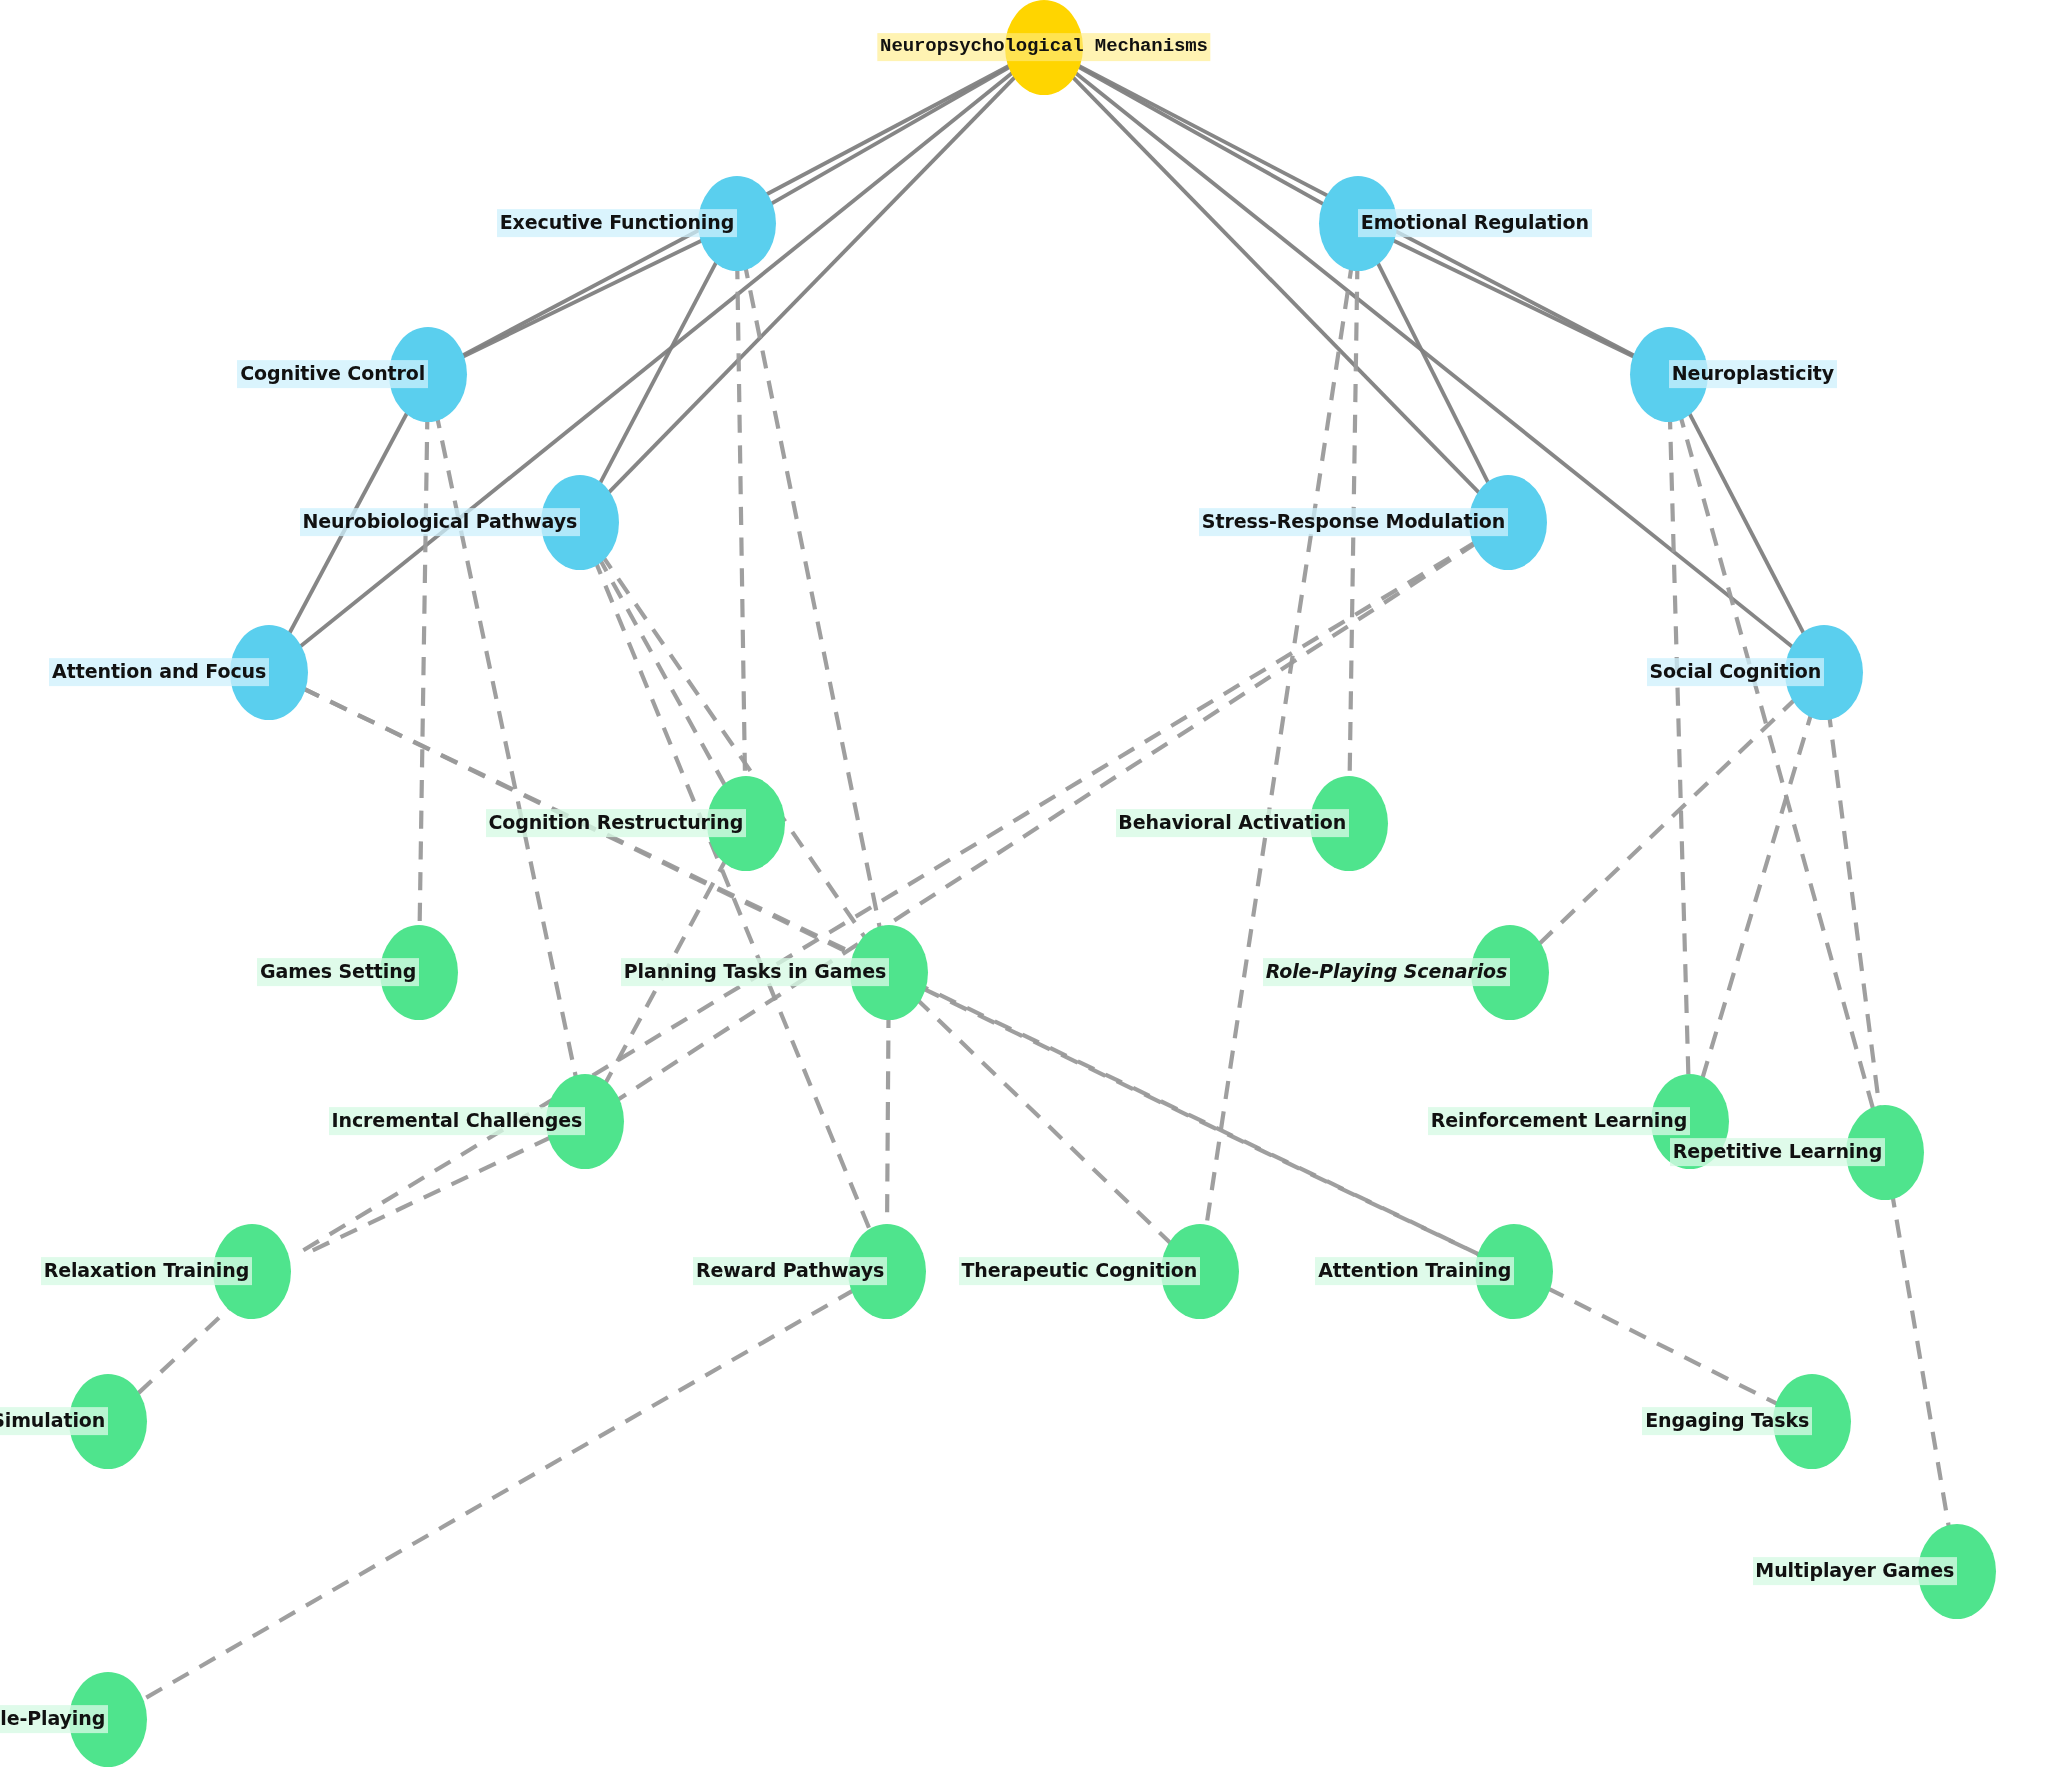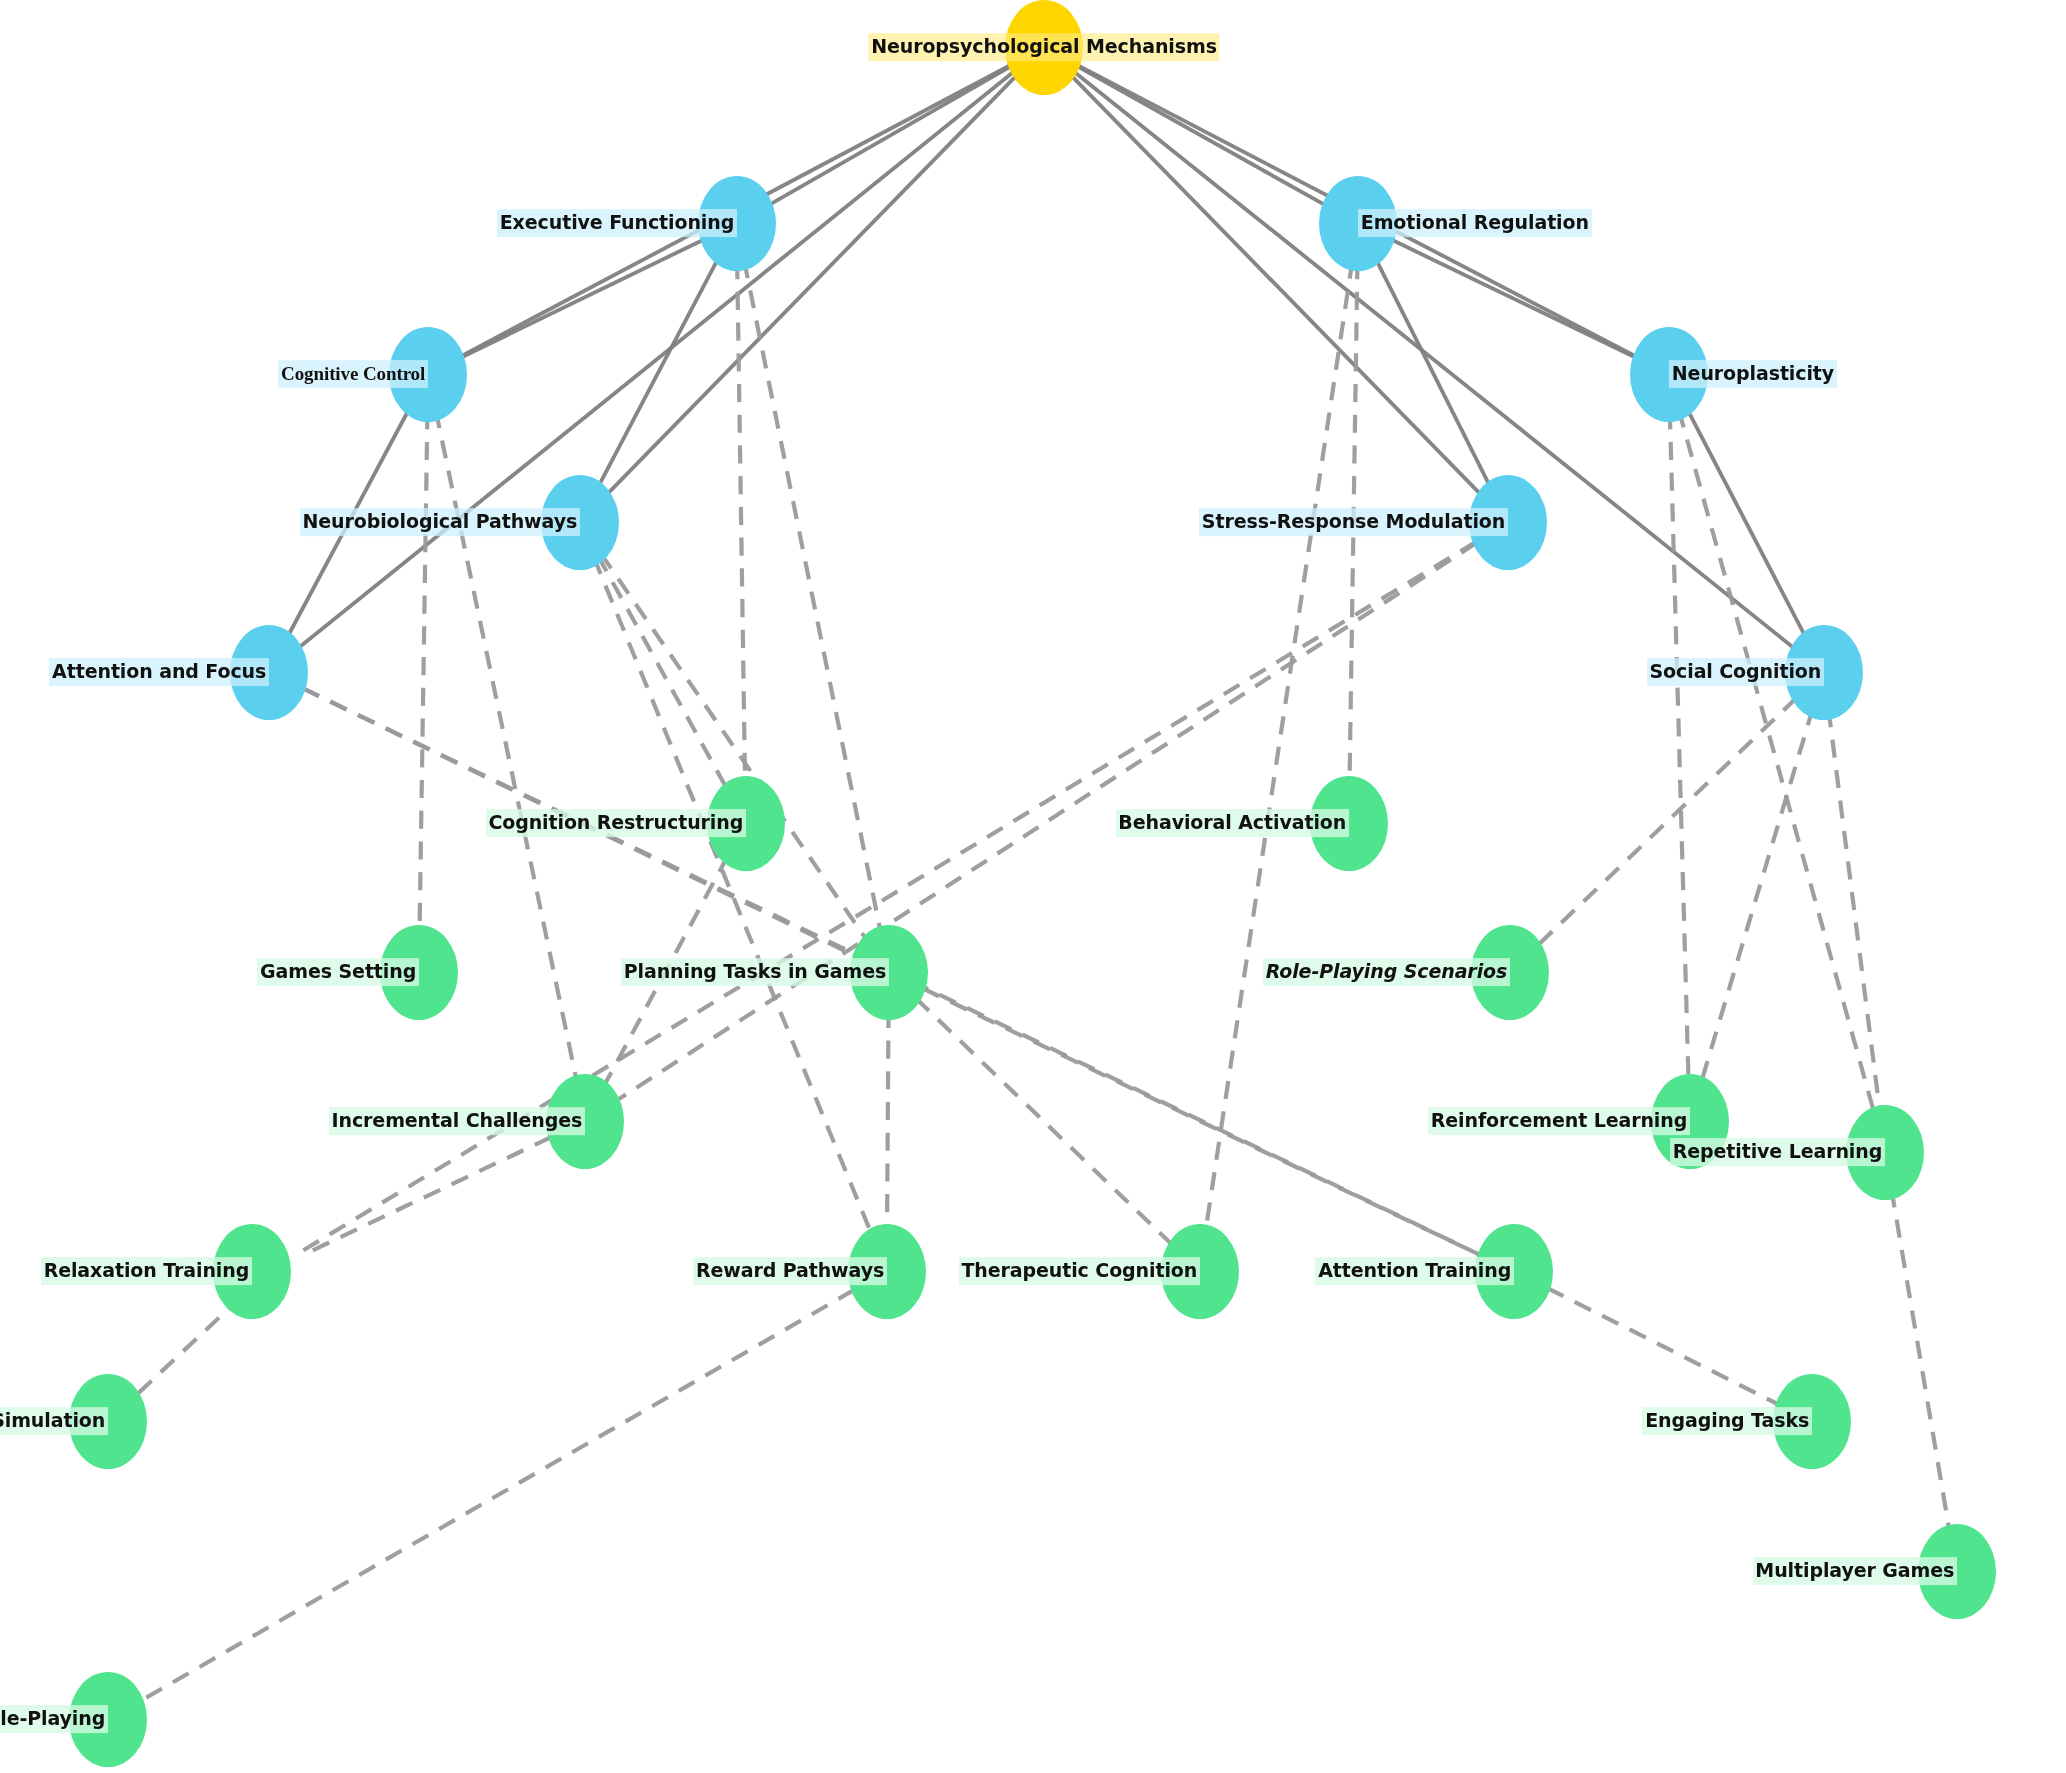--- a/index.html
+++ b/index.html
@@ -110,33 +110,33 @@
       <line x1="1311.746965703691" y1="1429.266744541977" x2="1679.253034296309" y2="1782.733255458023" class="edge-dashed"></line>
       <line x1="1321.4996527712547" y1="1415.1931300403319" x2="2119.5003472287453" y2="1796.8068699596681" class="edge-dashed"></line>
       <line x1="1042.5057837739002" y1="1225.330566645846" x2="863.4942162260998" y2="1557.669433354154" class="edge-dashed"></line>
       <line x1="789.4325323241077" y1="1628.0507848792868" x2="433.5674676758924" y2="1796.9492151207132" class="edge-dashed"></line>
       <line x1="345.72687174189196" y1="1856.711837284753" x2="194.27312825810804" y2="1998.288162715247" class="edge-dashed"></line>
       <line x1="2216.0167456040826" y1="1844.1770498943274" x2="2546.9832543959174" y2="2010.8229501056726" class="edge-dashed"></line>
       <line x1="2709.009933753885" y1="1702.9996103169694" x2="2792.990066246115" y2="2197.000389683031" class="edge-dashed"></line>
       <line x1="1223.4109242416423" y1="1846.8252794949467" x2="201.58907575835767" y2="2435.1747205050533" class="edge-dashed"></line>
     </svg>
   <div id="node-layer">
-      <div class="node n-root" style="left: 1044px; top: 47px; width: 78px; height: 95px;">
+      <div class="node n-root" style="left: 1044px; top: 47px; width: 78px; height: 95px; font-family: Liberation Mono, monospace;">
         <div class="node-ellipse" style="width: 78px; height: 95px; background: rgb(255, 213, 0);"></div>
         <div class="node-label lbl-center">Neuropsychological Mechanisms</div>
       </div>
       <div class="node n-blue" style="left: 737px; top: 223px; width: 78px; height: 95px;">
         <div class="node-ellipse" style="width: 78px; height: 95px; background: rgb(90, 207, 238);"></div>
         <div class="node-label lbl-left">Executive Functioning</div>
       </div>
       <div class="node n-blue" style="left: 1358px; top: 223px; width: 78px; height: 95px;">
         <div class="node-ellipse" style="width: 78px; height: 95px; background: rgb(90, 207, 238);"></div>
         <div class="node-label lbl-right">Emotional Regulation</div>
       </div>
-      <div class="node n-blue" style="left: 428px; top: 374px; width: 78px; height: 95px; font-family: Liberation Serif, serif;">
+      <div class="node n-blue" style="left: 428px; top: 374px; width: 78px; height: 95px;">
         <div class="node-ellipse" style="width: 78px; height: 95px; background: rgb(90, 207, 238);"></div>
         <div class="node-label lbl-left">Cognitive Control</div>
       </div>
       <div class="node n-blue" style="left: 1669px; top: 374px; width: 78px; height: 95px;">
         <div class="node-ellipse" style="width: 78px; height: 95px; background: rgb(90, 207, 238);"></div>
         <div class="node-label lbl-right">Neuroplasticity</div>
       </div>
       <div class="node n-blue" style="left: 580px; top: 522px; width: 78px; height: 95px;">
         <div class="node-ellipse" style="width: 78px; height: 95px; background: rgb(90, 207, 238);"></div>
         <div class="node-label lbl-left">Neurobiological Pathways</div>

